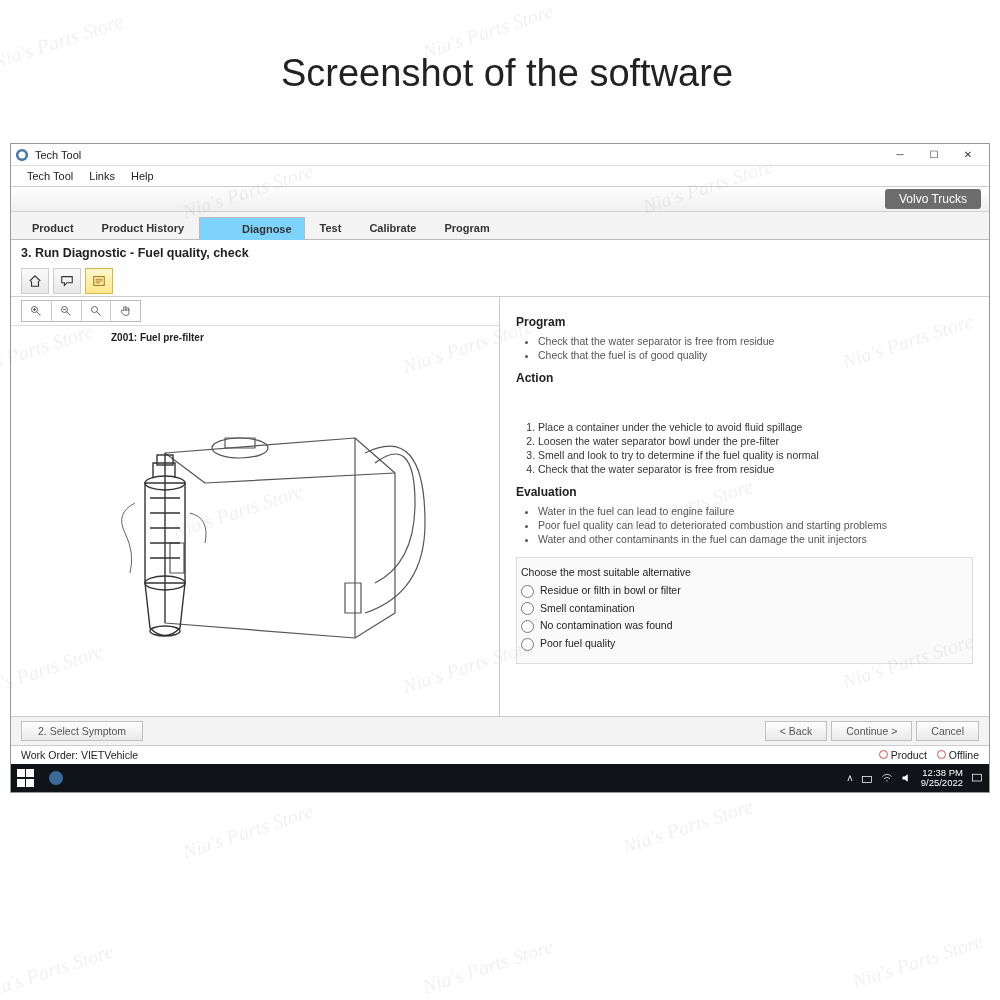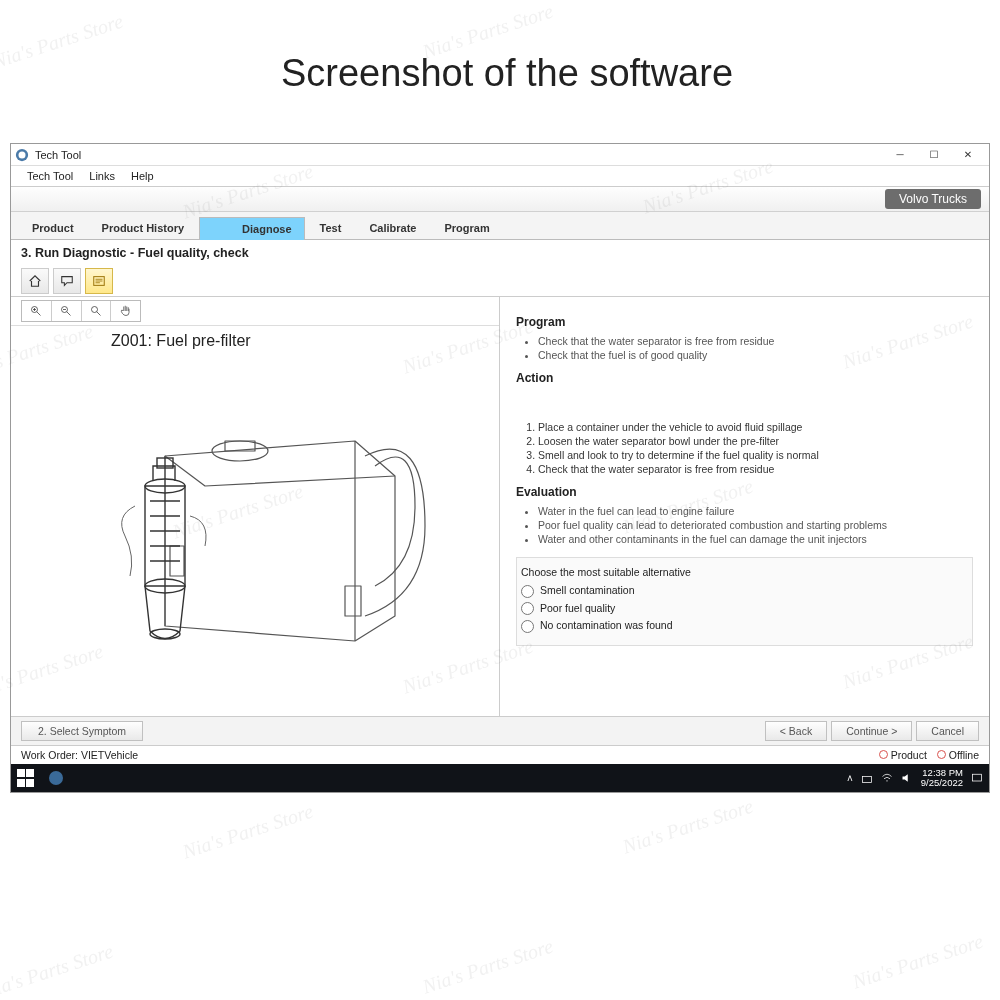--- a/index.html
+++ b/index.html
@@ -21,21 +21,21 @@
 .page-title { padding: 6px 10px; font-size: 12.5px; font-weight: 700; }
 .toolbar-row { display: flex; align-items: center; padding: 2px 10px; gap: 4px; }
 .tool-btn { width: 28px; height: 26px; border: 1px solid #ccc; background: linear-gradient(#fafafa,#e8e8e8); display: flex; align-items: center; justify-content: center; }
 .tool-btn.active { background: linear-gradient(#fff6d0,#ffe88a); border-color: #d6b84a; }
 .content { display: flex; border-top: 1px solid #ccc; height: 420px; }
 .left-pane { width: 50%; border-right: 1px solid #ccc; display: flex; flex-direction: column; }
 .zoom-strip { padding: 3px 10px; display: flex; gap: 3px; border-bottom: 1px solid #ddd; }
 .zoom-strip .zbox { border: 1px solid #bbb; padding: 0; background: #fff; width: 120px; display: flex; }
 .zoom-strip .zbox span { flex: 1; display: flex; align-items: center; justify-content: center; height: 20px; border-right: 1px solid #ccc; font-size: 11px; }
 .zoom-strip .zbox span:last-child { border-right: none; }
-.diag-title { padding: 6px 40px 6px; font-size: 16px; font-weight: 400; text-align: left; }
+.diag-title { padding: 6px 40px 6px; font-size: 10px; font-weight: 700; text-align: left; }
 .diag-image { flex: 1; display: flex; align-items: center; justify-content: center; padding: 4px 10px; }
 .right-pane { width: 50%; padding: 8px 16px; overflow: auto; font-size: 11px; }
 .right-pane h2 { font-size: 13px; font-weight: 700; margin-bottom: 10px; }
 .right-pane h3 { font-size: 12px; font-weight: 700; margin: 10px 0 6px; }
 .right-pane ul { list-style: disc; margin-left: 22px; color: #777; }
 .right-pane ul li { margin-bottom: 2px; color: #555; font-size: 10.5px; }
 .right-pane ol { margin-left: 22px; margin-top: 36px; }
 .right-pane ol li { margin-bottom: 2px; color: #333; font-size: 10.5px; }
 .choose-box { border: 1px solid #ddd; background: #fafafa; padding: 8px 4px; margin-top: 12px; }
 .choose-box .prompt { margin-bottom: 6px; font-size: 10.5px; }
@@ -197,23 +197,24 @@
         <li>Check that the water separator is free from residue</li>
       </ol>
       <h3>Evaluation</h3>
       <ul>
         <li>Water in the fuel can lead to engine failure</li>
         <li>Poor fuel quality can lead to deteriorated combustion and starting problems</li>
         <li>Water and other contaminants in the fuel can damage the unit injectors</li>
       </ul>
       <div class="choose-box">
         <div class="prompt">Choose the most suitable alternative</div>
+        <label><input type="radio" name="alt" style=""><span>Residue or filth in bowl or filter</span></label>
         <label><input type="radio" name="alt" style=""><span>Smell contamination</span></label>
+        <label><input type="radio" name="alt" style=""><span>No contamination was found</span></label>
         <label><input type="radio" name="alt" style=""><span>Poor fuel quality</span></label>
-        <label><input type="radio" name="alt" style=""><span>No contamination was found</span></label>
       </div>
     </div>
   </div>
 
   <div class="bottom-strip">
     <span class="breadcrumb-btn">2. Select Symptom</span>
     <div class="nav-btns">
       <button>&lt; Back</button>
       <button>Continue &gt;</button>
       <button>Cancel</button>

